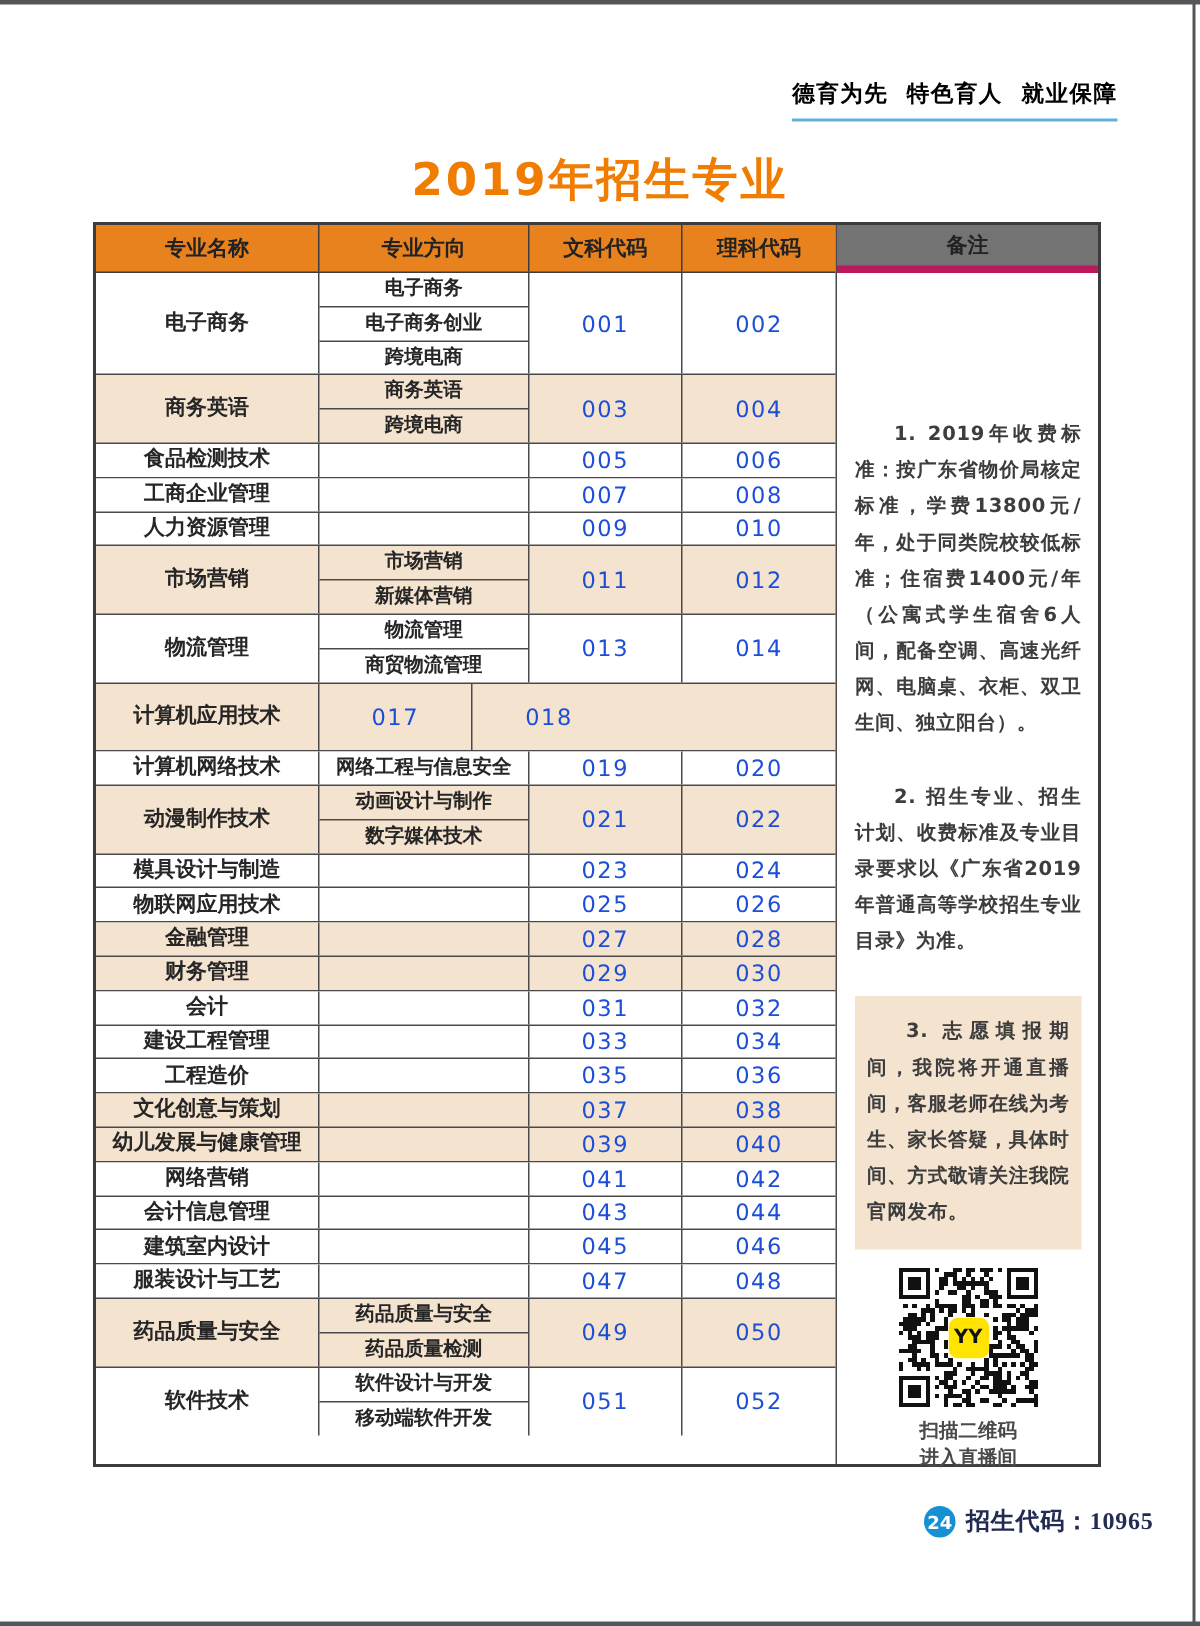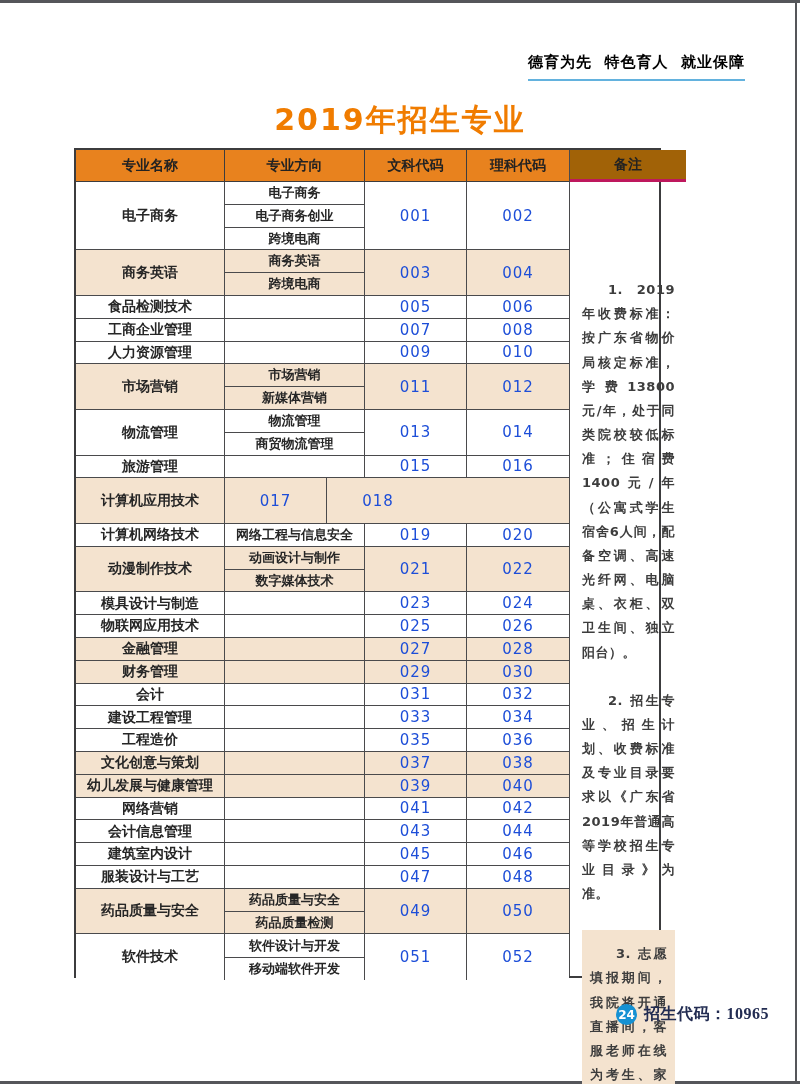--- a/index.html
+++ b/index.html
@@ -21,36 +21,36 @@
     white-space:pre;
   }
   .title {
     position:absolute; top:100px; left:0; width:100%;
     text-align:center; color:#f07c00; font-size:30px; font-weight:bold;
     letter-spacing:2px;
   }
 
   
   .table {
-    position:absolute; left:62px; top:148px; width:587px; height:830px;
-    border:2px solid #3c3c3e; display:flex; background:#fff;margin-left:12px;
+    position:absolute; left:62px; top:148px; width:672px; height:830px;
+    border:2px solid #3c3c3e; display:flex; background:#fff;
     --rh:22.8px; --line:#4a4a4c;
   }
   .t-left { width:493px; display:flex; flex-direction:column; }
   .t-remark { width:175px; border-left:1px solid var(--line); display:flex; flex-direction:column; }
 
   .t-headrow { display:flex; height:32px; flex:0 0 32px; background:#e8821e; border-bottom:1px solid #3c3c3e; }
   .h-cell {
     display:flex; align-items:center; justify-content:center;
     font-size:14px; font-weight:bold; color:#222; border-right:1px solid #3c3c3e;
   }
   .h-name { width:149px; } .h-dir { width:140px; } .h-code { width:102px; }
   .h-code:last-child { border-right:none; }
   .remark-h {
-    height:32px; flex:0 0 32px; background:#a16207; border-bottom:3px solid #be185d;
+    height:32px; flex:0 0 32px; background:#737373; border-bottom:5px solid #be185d;
     display:flex; align-items:center; justify-content:center;
     font-size:14px; font-weight:bold; color:#222;
   }
 
   .t-body { display:flex; flex-direction:column; flex:1 1 auto; }
   .t-group { display:flex; border-bottom:1px solid var(--line); background:#fff; }
   .t-group:last-child { border-bottom:none; }
   .t-group.tan { background:#f4e3cf; }
   .cell { border-right:1px solid var(--line); display:flex; align-items:center; justify-content:center; }
   .c-name { width:149px; font-size:14px; font-weight:600; color:#262626; text-align:center; line-height:1.1; padding:0 2px; }
@@ -159,26 +159,20 @@
             <div class="cell c-code" style="border-right: none;">012</div>
           </div>
           <div class="t-group" style="height: calc(2 * var(--rh)); flex: 0 0 calc(2 * var(--rh));">
             <div class="cell c-name">物流管理</div>
             <div class="cell c-dir">
               <div class="sub">物流管理</div>
               <div class="sub">商贸物流管理</div>
             </div>
             <div class="cell c-code">013</div>
             <div class="cell c-code" style="border-right: none;">014</div>
-          </div>
-          <div class="t-group" style="height: calc(1 * var(--rh)); flex: 0 0 calc(1 * var(--rh));">
-            <div class="cell c-name">旅游管理</div>
-            <div class="cell c-dir"></div>
-            <div class="cell c-code">015</div>
-            <div class="cell c-code" style="border-right: none;">016</div>
           </div>
           <div class="t-group tan" style="height: calc(2 * var(--rh)); flex: 0 0 calc(2 * var(--rh));">
             <div class="cell c-name">计算机应用技术</div>
             <div class="cell c-code">017</div>
             <div class="cell c-code" style="border-right: none;">018</div>
           </div>
           <div class="t-group" style="height: calc(1 * var(--rh)); flex: 0 0 calc(1 * var(--rh));">
             <div class="cell c-name">计算机网络技术</div>
             <div class="cell c-dir">
               <div class="sub">网络工程与信息安全</div>

